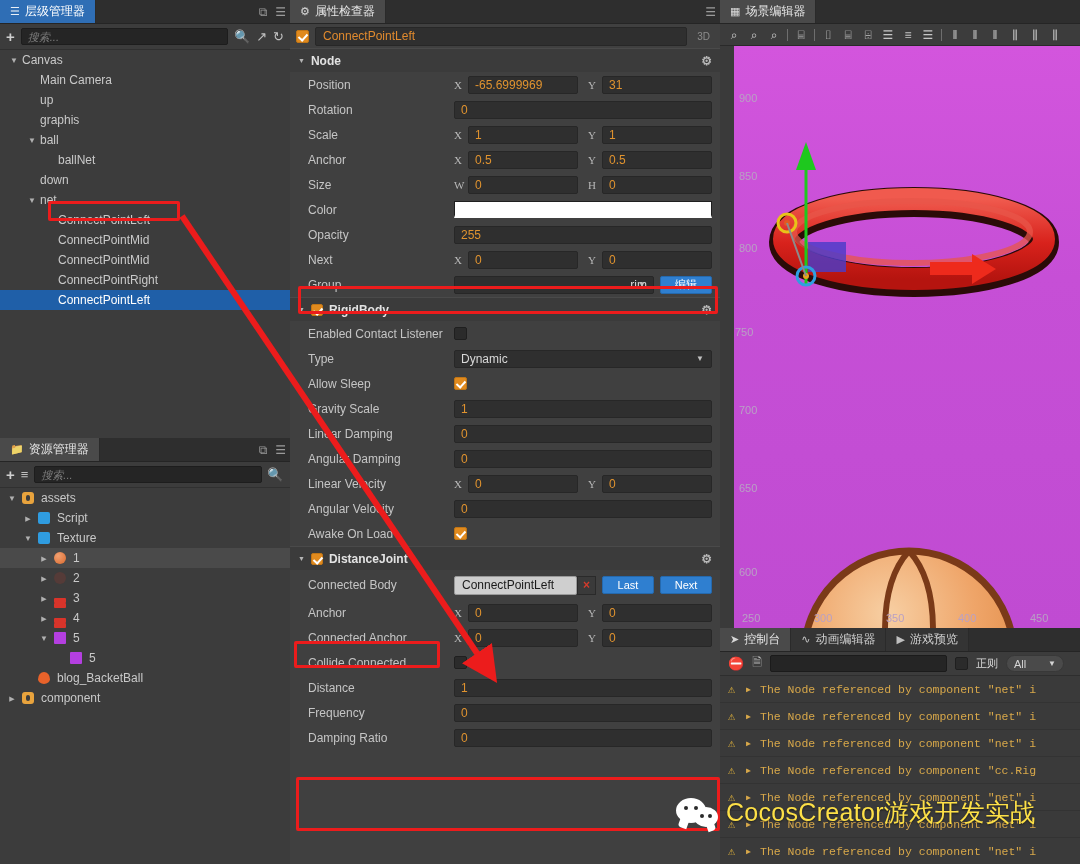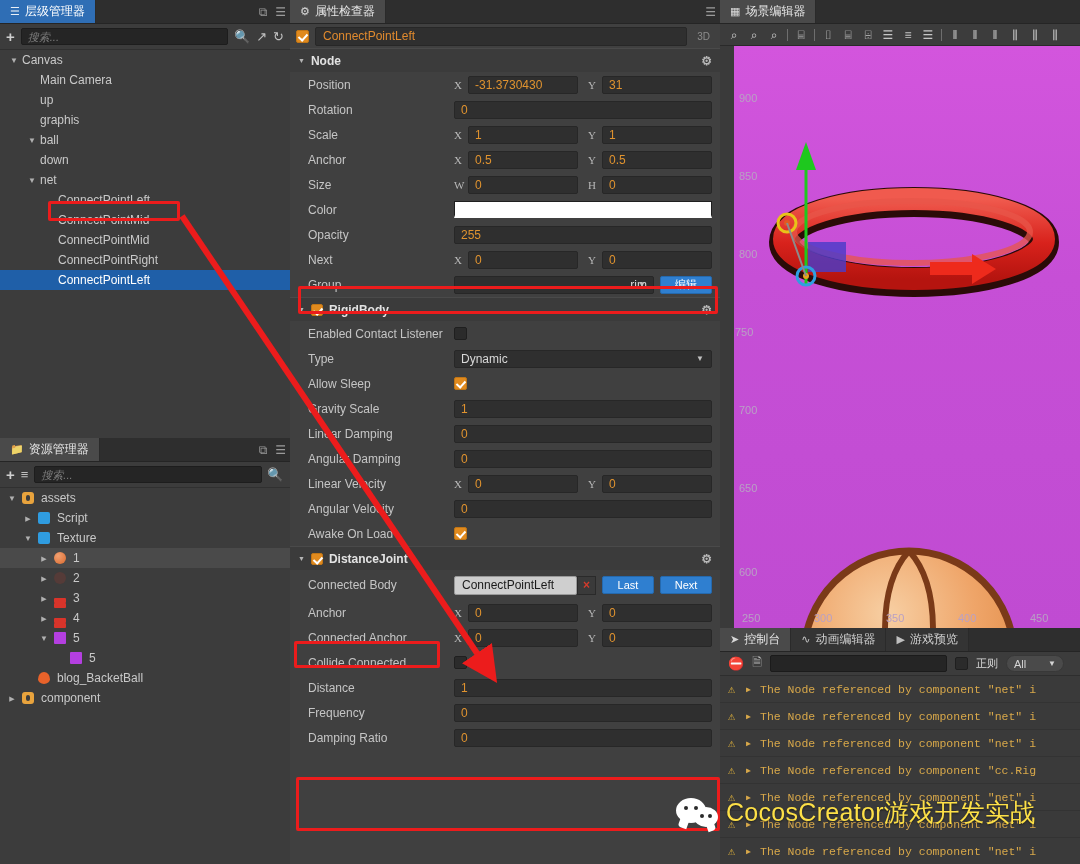--- a/index.html
+++ b/index.html
@@ -273,20 +273,24 @@
         </div>
         <div class="node">
           <span class="arrow none" style="margin-left: 26px;"></span>
           <span class="nlabel">graphis</span>
         </div>
         <div class="node">
           <span class="arrow open" style="margin-left: 26px;"></span>
           <span class="nlabel">ball</span>
         </div>
         <div class="node">
+          <span class="arrow none" style="margin-left: 44px;"></span>
+          <span class="nlabel">ballNet</span>
+        </div>
+        <div class="node">
           <span class="arrow none" style="margin-left: 26px;"></span>
           <span class="nlabel">down</span>
         </div>
         <div class="node">
           <span class="arrow open" style="margin-left: 26px;"></span>
           <span class="nlabel">net</span>
         </div>
         <div class="node">
           <span class="arrow none" style="margin-left: 44px;"></span>
           <span class="nlabel">ConnectPointLeft</span>
@@ -411,21 +415,21 @@
         <div class="sect-head">
           <span class="caret">▼</span>
           <span>Node</span>
           <span class="gear">⚙</span>
         </div>
         <div class="prow">
           <span class="plabel">Position</span>
           <div class="half">
             <span class="axis">X</span>
             <div class="fld">
-              <span>-31.3730430</span>
+              <span>-65.6999969</span>
             </div>
           </div>
           <div class="half">
             <span class="axis">Y</span>
             <div class="fld">
               <span>31</span>
             </div>
           </div>
         </div>
         <div class="prow">
@@ -710,21 +714,21 @@
         <rect x="74" y="196" width="38" height="30" fill="#4b3cc8" opacity="0.82"></rect>
         <circle cx="53" cy="177" r="9" fill="none" stroke="#e8c318" stroke-width="3"></circle>
         <circle cx="53" cy="177" r="3" fill="#e05a22"></circle>
         <circle cx="72" cy="230" r="9" fill="none" stroke="#2f9fe0" stroke-width="3"></circle>
         <circle cx="72" cy="230" r="3" fill="#e8a21e"></circle>
         <line x1="53" y1="177" x2="72" y2="230" stroke="#8b8b8b" stroke-width="2"></line>
       </svg>
       <div id="vticks">
           <div class="vtick" style="left: 5px; top: 46px;">900</div>
           <div class="vtick" style="left: 5px; top: 124px;">850</div>
-          <div class="vtick" style="left: 5px; top: 202px;">800</div>
+          <div class="vtick" style="left: 5px; top: 196px;">800</div>
           <div class="vtick" style="left: 1px; top: 280px;">750</div>
           <div class="vtick" style="left: 5px; top: 358px;">700</div>
           <div class="vtick" style="left: 5px; top: 436px;">650</div>
           <div class="vtick" style="left: 5px; top: 520px;">600</div>
         </div>
       <div id="hticks">
           <div class="htick" style="left: 8px;">250</div>
           <div class="htick" style="left: 80px;">300</div>
           <div class="htick" style="left: 152px; margin-top: 16px;">350</div>
           <div class="htick" style="left: 224px;">400</div>

